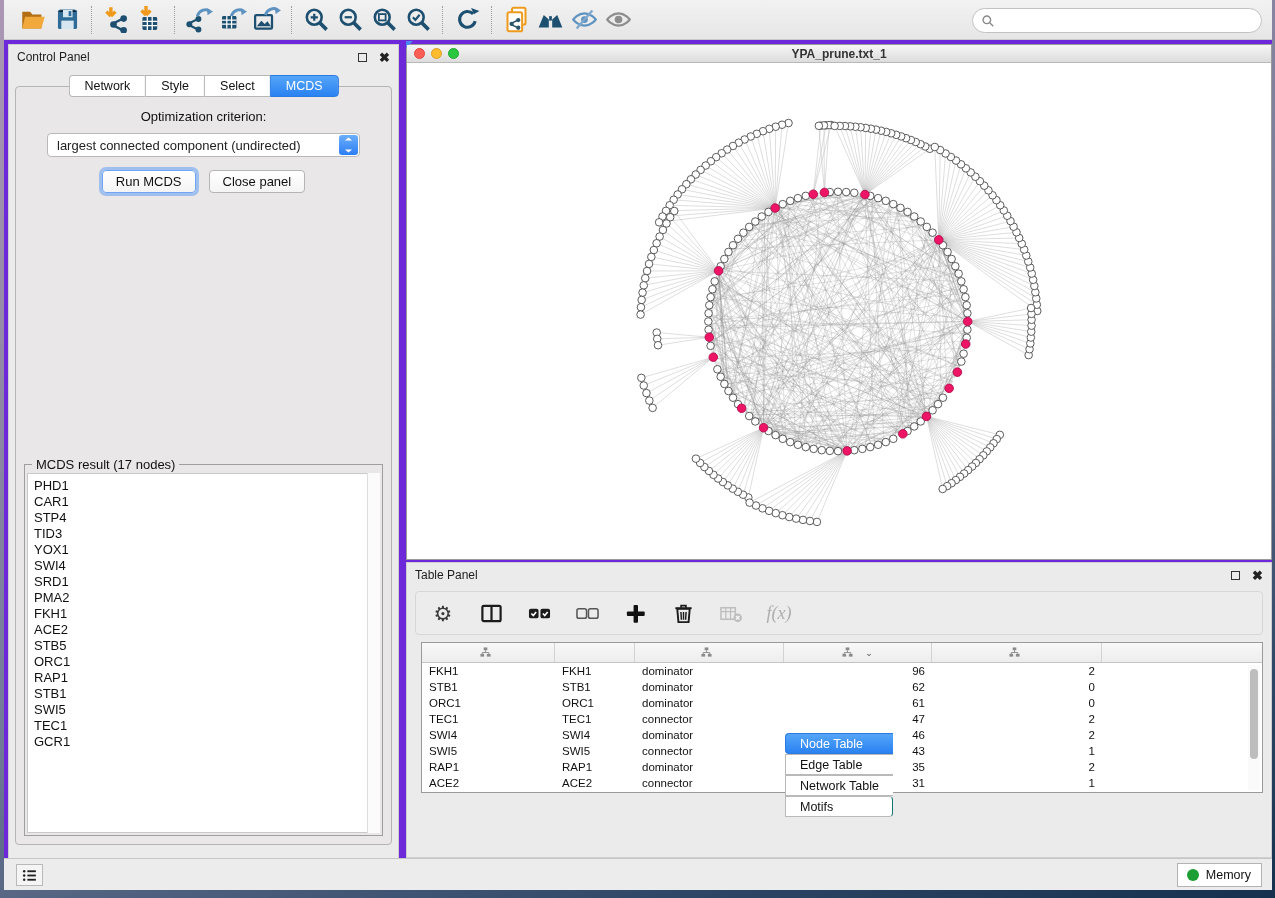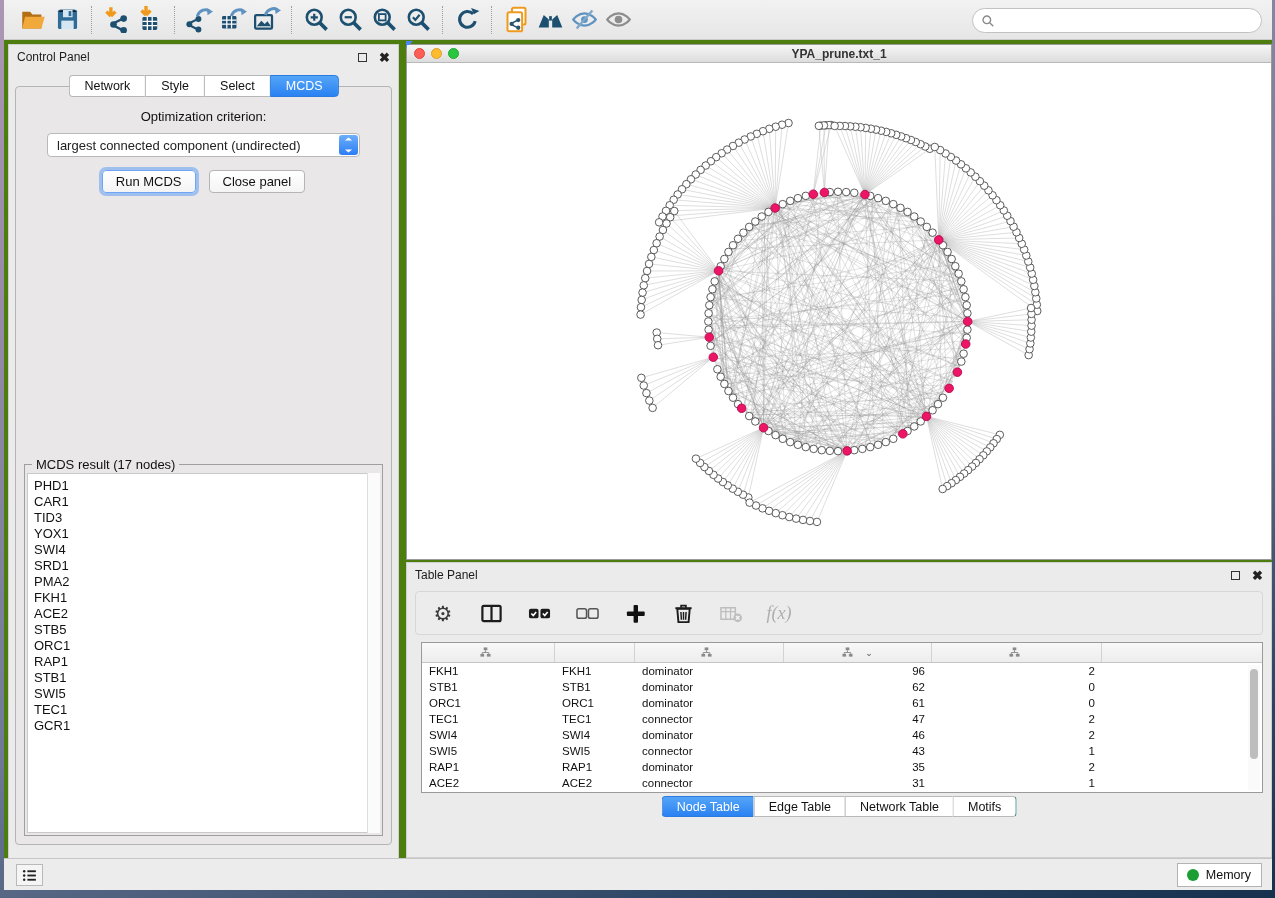--- a/index.html
+++ b/index.html
@@ -2,21 +2,21 @@
 <html><head>
 <meta charset="utf-8">
 <style>
   * { margin:0; padding:0; box-sizing:border-box; }
   html,body { width:1275px; height:898px; overflow:hidden; }
   body {
     font-family:"Liberation Sans", sans-serif;
     background:linear-gradient(160deg,#ab97b4 0%,#978ba8 22%,#6f7a96 55%,#2c4564 85%,#16314e 100%);
     position:relative; font-size:12px; color:#222;
   }
-  .app { position:absolute; left:4px; top:0; width:1268px; height:890px; background:#4d7c0f; }
+  .app { position:absolute; left:4px; top:0; width:1268px; height:890px; background:#6d28d9; }
 
   
   .toolbar { position:absolute; left:0; top:0; width:100%; height:40px;
     background:linear-gradient(#f2f2f2,#e6e6e6); border-bottom:1px solid #c9c9c9;
     display:flex; align-items:center; padding-left:12px; }
   .tb-btn { width:34px; height:32px; display:flex; align-items:center; justify-content:center; cursor:pointer; }
   .tb-btn svg { width:27px; height:27px; }
   .tb-sep { width:1px; height:28px; margin:0 7px; border-left:1px dotted #9e9e9e; }
   .searchbox { position:absolute; right:10px; top:8px; width:290px; height:25px; background:#fff;
     border:1px solid #c2c2c2; border-radius:13px; display:flex; align-items:center; padding-left:8px; }
@@ -98,21 +98,21 @@
     border-right:1px solid #d2d2d2; font-size:11.5px; color:#222; position:relative; }
   .gh-cell:last-child { border-right:none; }
   .col-icon svg { width:11px; height:11px; display:block; }
   .sort-glyph { font-size:9px; color:#555; margin-left:2px; }
   .grid-row { display:flex; height:16px; align-items:center; font-size:11.5px; color:#111; }
   .gr-cell { padding:0 7px; white-space:nowrap; overflow:hidden; }
   .num { text-align:right; }
   .grid-scroll { position:absolute; top:22px; bottom:2px; right:2px; width:12px; background:#fafafa; }
   .grid-thumb { position:absolute; top:4px; left:2px; width:8px; height:90px; background:#bdbdbd; border-radius:4px; }
 
-  .tp-tabs { position:absolute; bottom:40px; left:50%; transform:translateX(-50%); display:flex; }
+  .tp-tabs { position:absolute; bottom:40px; left:50%; transform:translateX(-50%); display:flex;flex-direction:column; }
   .tp-tab { height:21px; padding:0 14px; display:flex; align-items:center; background:#fff;
     border:1px solid #b9b9b9; border-right:none; font-size:12.5px; cursor:pointer; color:#111; }
   .tp-tab:first-child { border-radius:4px 0 0 4px; }
   .tp-tab:last-child { border-radius:0 4px 4px 0; border-right:1px solid #0f766e; }
   .tp-tab.active { background:linear-gradient(#55a5f8,#2a82f2); color:#fff; border-color:#2a7ae0; }
 
   
   .status-bar { position:absolute; left:0; bottom:0; width:100%; height:32px; background:#ececec;
     border-top:1px solid #c6c6c6; }
   .list-btn { position:absolute; left:12px; top:5px; width:27px; height:22px; background:#f5f5f5;
@@ -347,20 +347,21 @@
       </div>
       <div class="btn-row">
         <button class="mac-btn focused">Run MCDS</button>
         <button class="mac-btn">Close panel</button>
       </div>
       <div class="mcds-fieldset">
         <span class="mcds-legend">MCDS result (17 nodes)</span>
         <div class="mcds-list" id="mcds-list">
             <div>PHD1</div>
             <div>CAR1</div>
+            <div>STP4</div>
             <div>TID3</div>
             <div>YOX1</div>
             <div>SWI4</div>
             <div>SRD1</div>
             <div>PMA2</div>
             <div>FKH1</div>
             <div>ACE2</div>
             <div>STB5</div>
             <div>ORC1</div>
             <div>RAP1</div>

